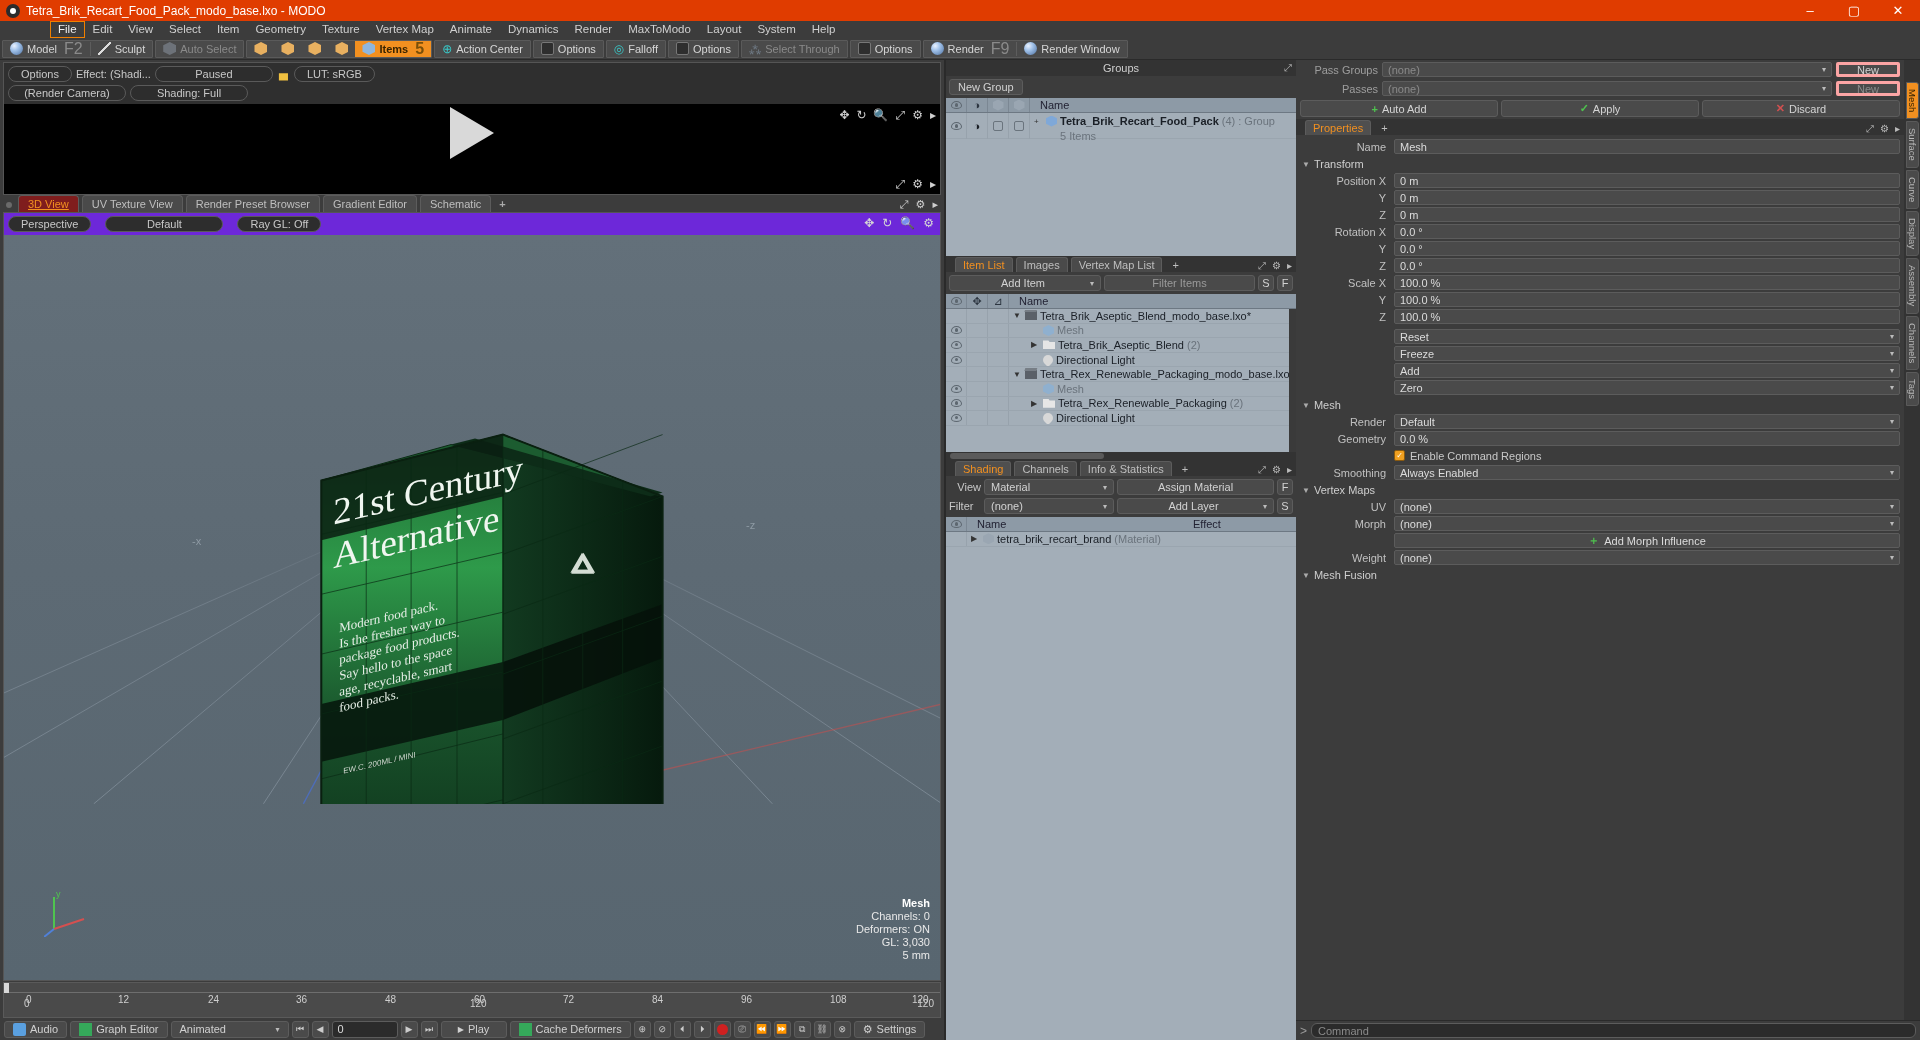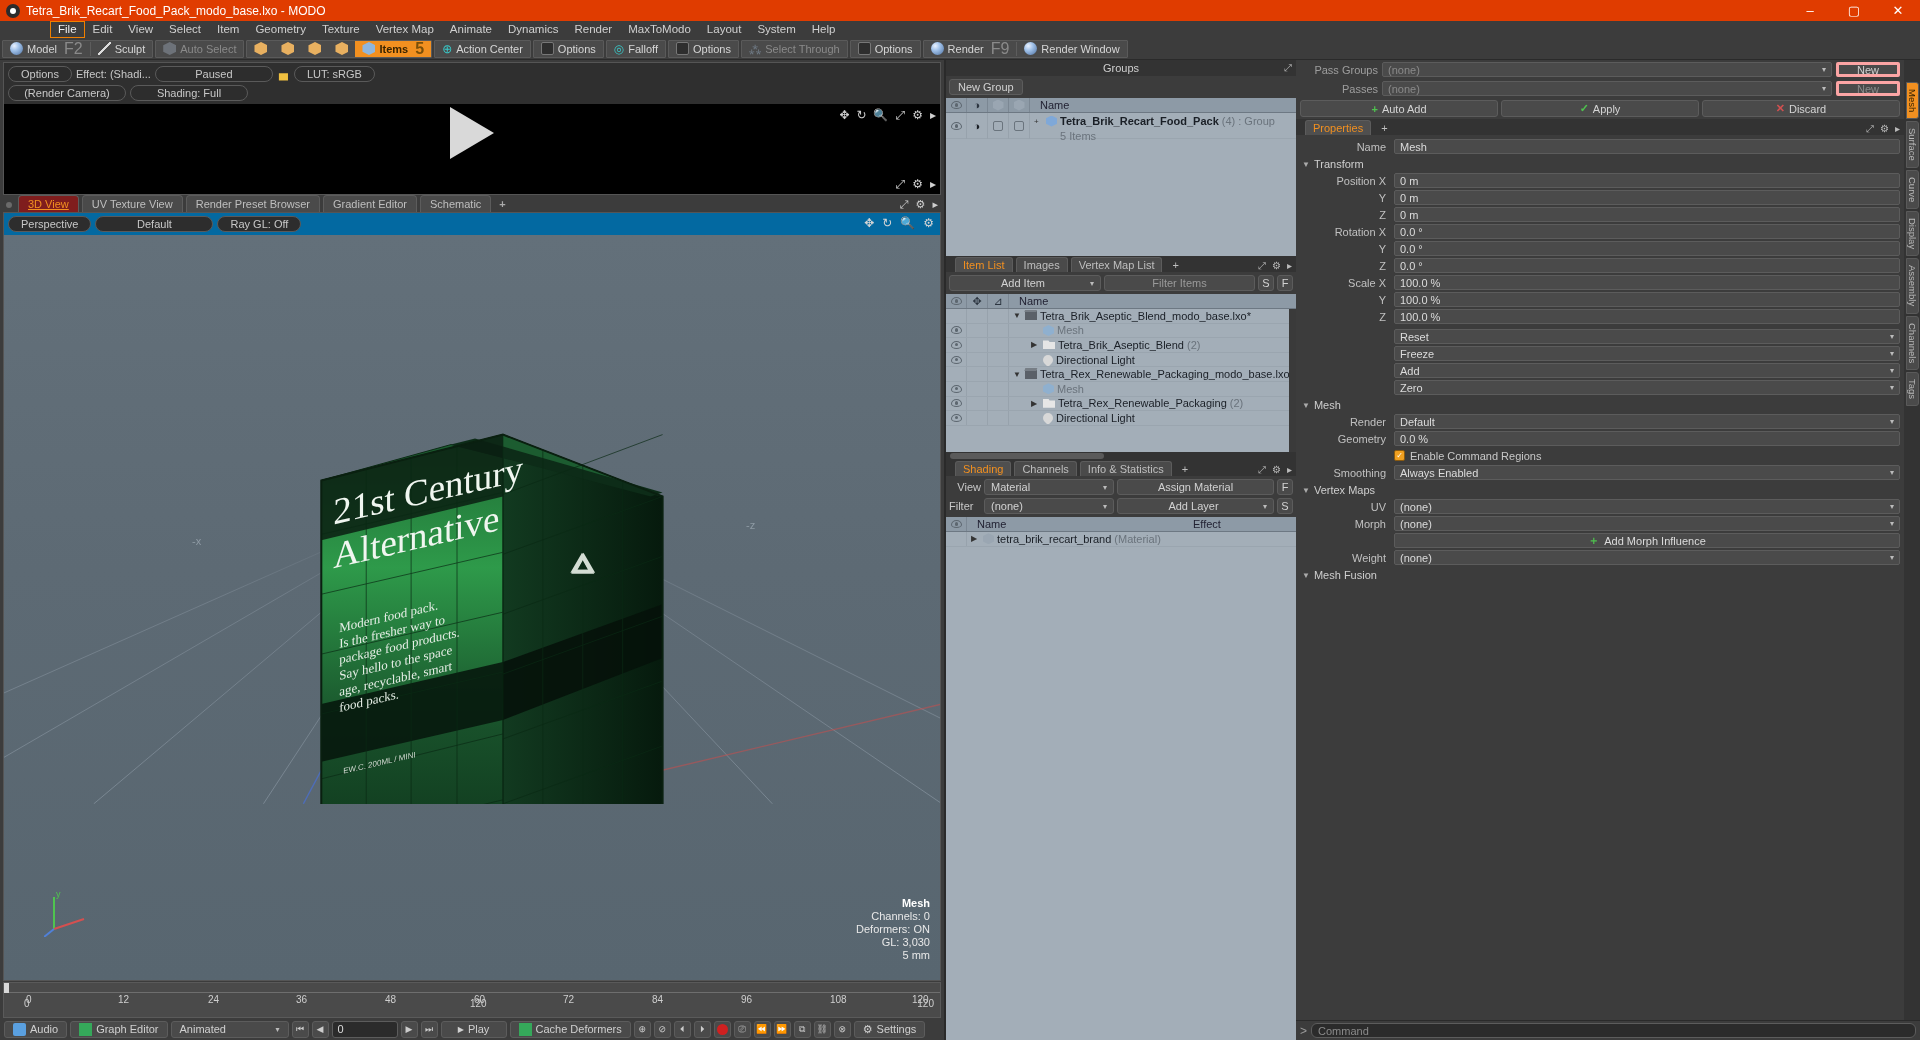--- a/index.html
+++ b/index.html
@@ -53,21 +53,21 @@
   .vpicons{position:absolute;right:4px;top:4px;display:flex;gap:7px;color:#d0d0d0;font-size:12px;}
   
   .tabstrip{display:flex;align-items:flex-end;gap:3px;height:17px;background:#3c3c3c;padding-left:6px;position:relative;}
   .tabstrip .dot{width:6px;height:6px;border-radius:50%;background:#6a6a6a;margin:0 3px 4px 0;}
   .tab{background:#4a4a4a;border:1px solid #5c5c5c;border-bottom:none;border-radius:4px 4px 0 0;padding:1px 9px;font-size:11px;color:#bfbfbf;line-height:14px;}
   .tab.active{background:#7f1d1d;color:#f29020;text-decoration:underline;}
   .tab.plus{background:none;border:none;color:#aaa;padding:1px 5px;}
   .stripicons{position:absolute;right:6px;bottom:1px;display:flex;gap:7px;color:#cfcfcf;font-size:11px;}
   
   .viewwrap{flex:1;position:relative;margin:0 3px;border:1px solid #555;overflow:hidden;}
-  .viewbar{display:flex;gap:4px;padding:3px 4px;background:#0369a1;position:relative;}
+  .viewbar{display:flex;gap:14px;padding:3px 4px;background:#6d28d9;position:relative;}
   .viewport{position:absolute;top:22px;left:0;right:0;bottom:0;
     background:linear-gradient(180deg,#63707a 0%,#5d6a74 45%,#586670 100%);overflow:hidden;}
   .grid{position:absolute;inset:0;}
   .stats{position:absolute;right:10px;bottom:18px;text-align:right;color:#e8e8e8;font-size:11px;line-height:13px;}
   .vpicons2{position:absolute;right:6px;top:3px;display:flex;gap:8px;color:#d5d5d5;font-size:12px;}
   
   .timeline{height:36px;margin:1px 3px 0 3px;background:#4a4a4a;border:1px solid #5a5a5a;position:relative;}
   .tlticks{position:absolute;inset:0;}
   .tlticks span{position:absolute;top:11px;font-size:10px;color:#cfcfcf;}
   .tlbase{position:absolute;left:0;right:0;top:9px;height:1px;background:#6e6e6e;}

